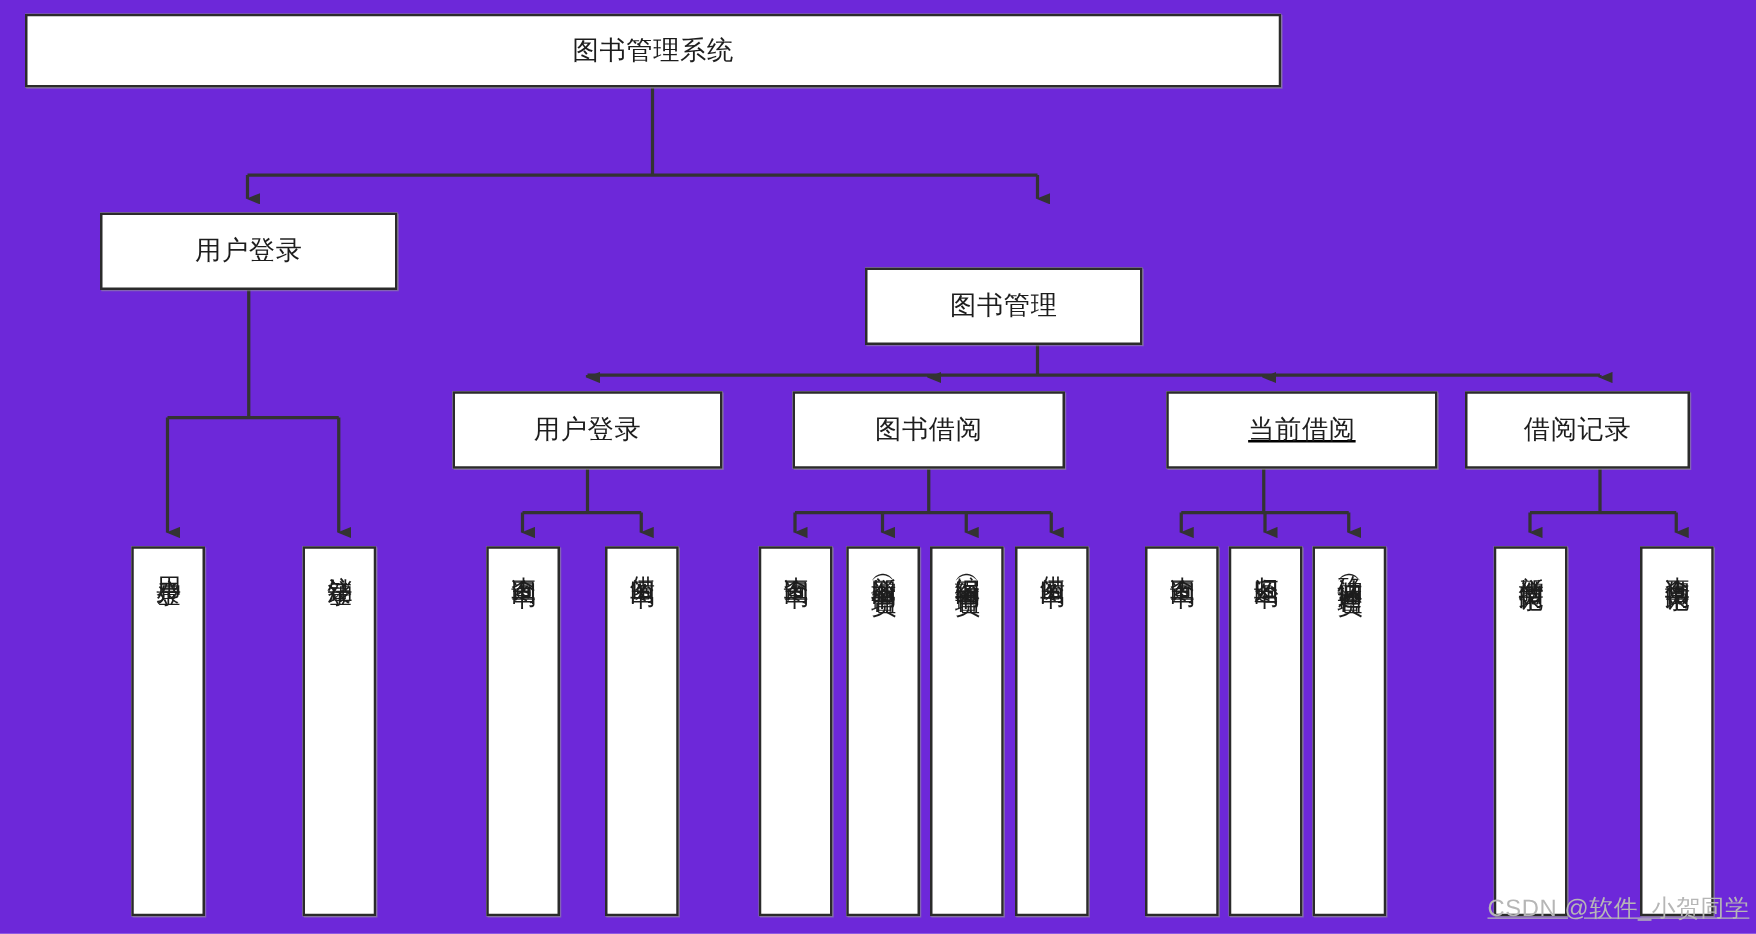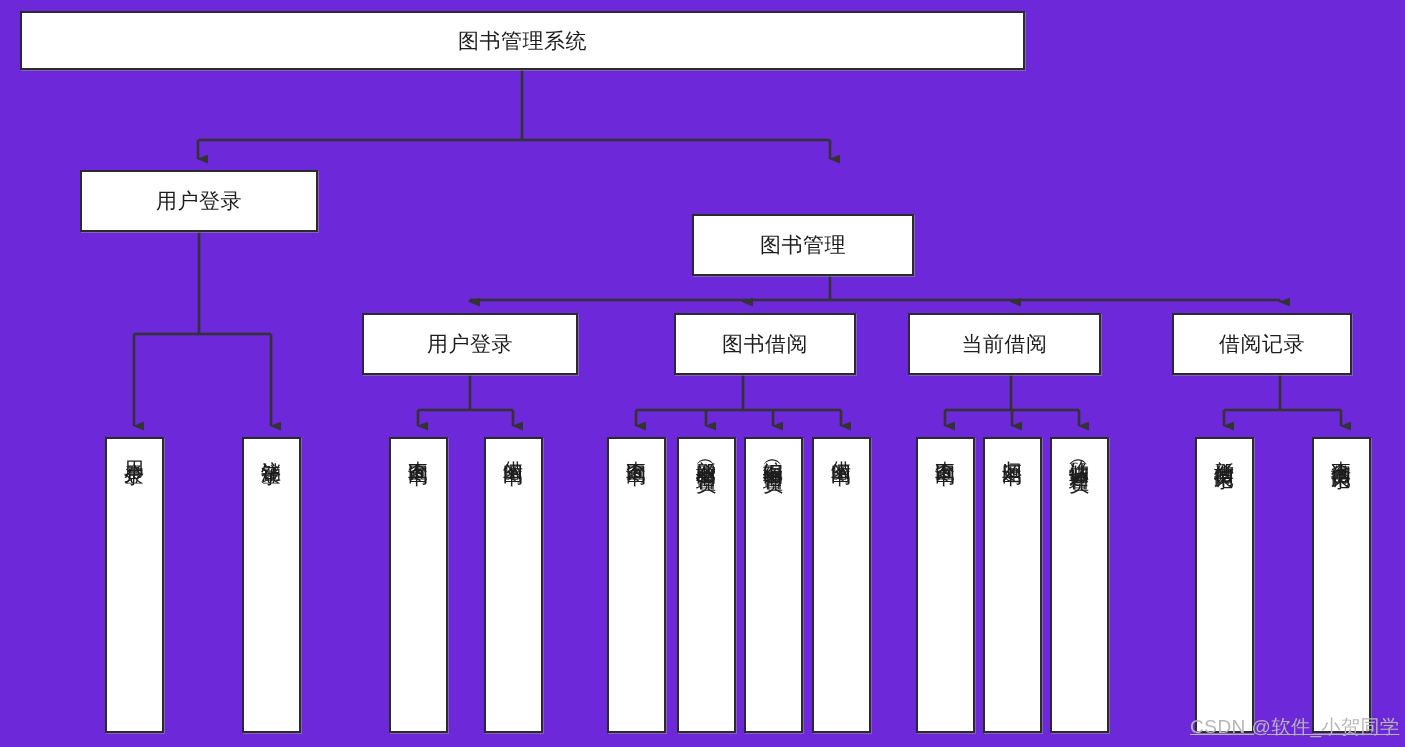--- a/index.html
+++ b/index.html
@@ -101,24 +101,24 @@
   <div class="node" style="left: 80px; top: 170px; width: 238px; height: 62px;">
     <span class="label">用户登录</span>
   </div>
   <div class="node" style="left: 692px; top: 170px; width: 222px; height: 62px; margin-top: 44px;">
     <span class="label">图书管理</span>
   </div>
 
   <div class="node" style="left: 362px; top: 313px; width: 216px; height: 62px;">
     <span class="label">用户登录</span>
   </div>
-  <div class="node" style="left: 634px; top: 313px; width: 182px; height: 62px; margin-left: 40px;">
+  <div class="node" style="left: 634px; top: 313px; width: 218px; height: 62px;">
     <span class="label">图书借阅</span>
   </div>
-  <div class="node" style="left: 908px; top: 313px; width: 193px; height: 62px;">
+  <div class="node" style="left: 933px; top: 313px; width: 217px; height: 62px; text-decoration: underline;">
     <span class="label">当前借阅</span>
   </div>
   <div class="node" style="left: 1172px; top: 313px; width: 180px; height: 62px;">
     <span class="label">借阅记录</span>
   </div>
 
   <div class="node leaf" style="left: 105px; top: 437px; width: 59px; height: 296px;">
     <span class="label">用户登录</span>
   </div>
   <div class="node leaf" style="left: 242px; top: 437px; width: 59px; height: 296px;">

